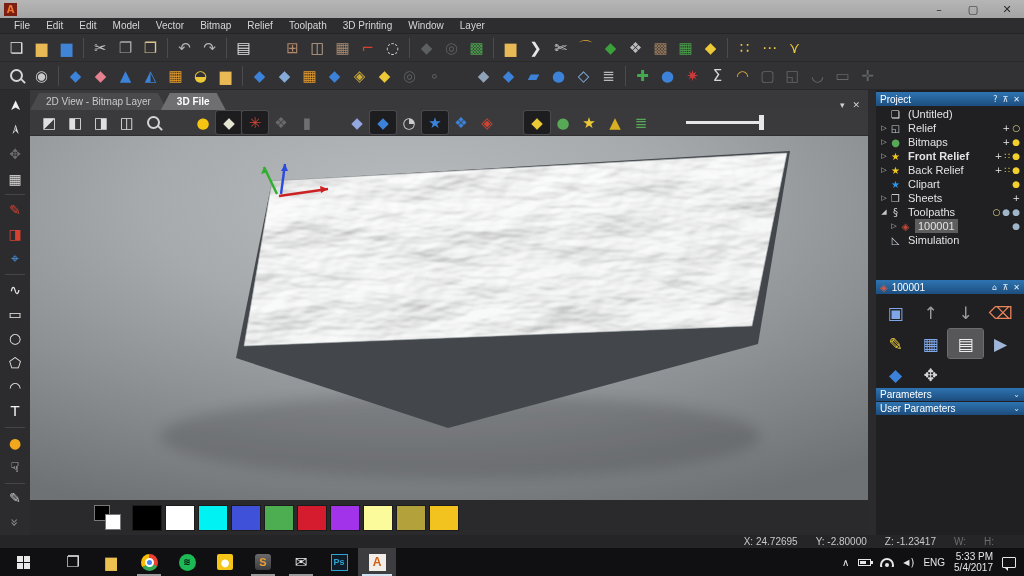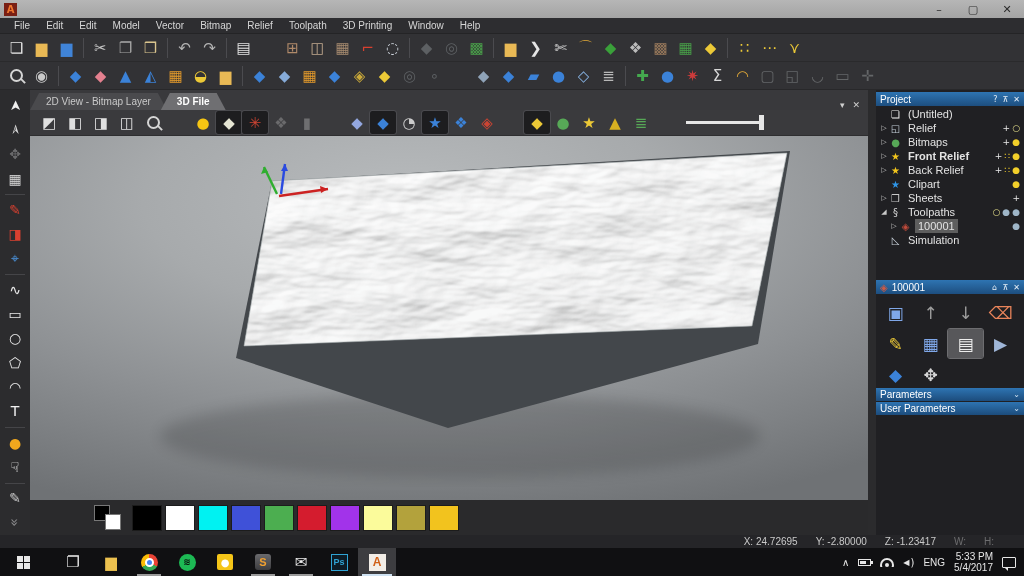--- a/index.html
+++ b/index.html
@@ -176,21 +176,21 @@
     <span class="menu-item">File</span>
     <span class="menu-item">Edit</span>
     <span class="menu-item">Edit</span>
     <span class="menu-item">Model</span>
     <span class="menu-item">Vector</span>
     <span class="menu-item">Bitmap</span>
     <span class="menu-item">Relief</span>
     <span class="menu-item">Toolpath</span>
     <span class="menu-item">3D Printing</span>
     <span class="menu-item">Window</span>
-    <span class="menu-item">Help</span>
+    <span class="menu-item">Layer</span>
   </div>
 
 <div class="toolbar toolbar1">
     <div class="tb-icon g" style="color: rgb(230, 230, 230);">❏</div>
     <div class="tb-icon g" style="color: rgb(233, 185, 85);">▆</div>
     <div class="tb-icon g" style="color: rgb(64, 132, 216);">▆</div>
     <div class="tb-sep"></div>
     <div class="tb-icon g" style="color: rgb(196, 196, 196);">✂</div>
     <div class="tb-icon g" style="color: rgb(168, 168, 168);">❐</div>
     <div class="tb-icon g" style="color: rgb(217, 196, 142);">❒</div>

